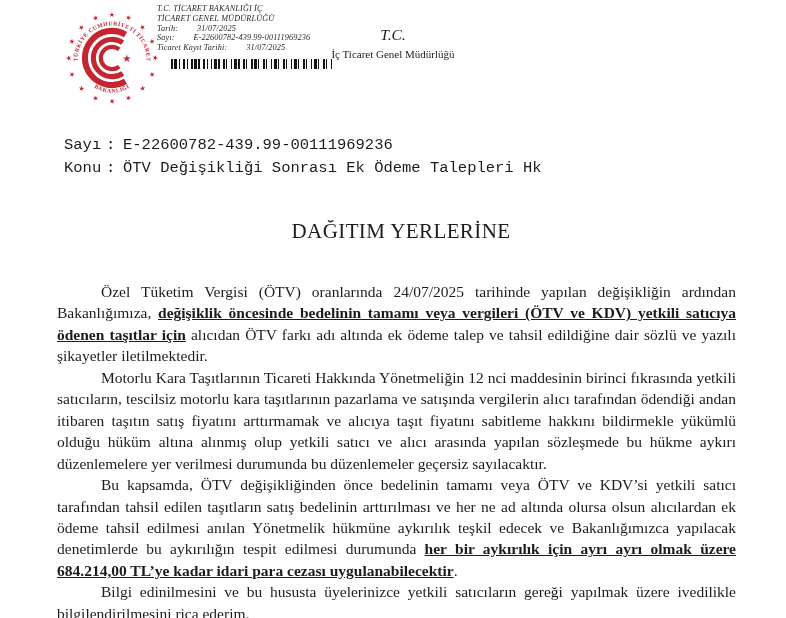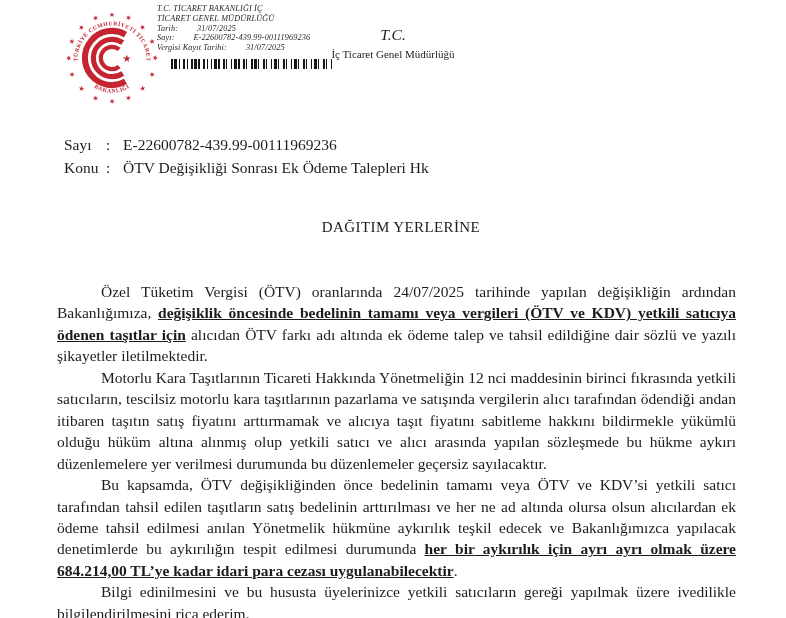--- a/index.html
+++ b/index.html
@@ -27,26 +27,26 @@
       #141414 15.5px 16.5px, #fff 16.5px 20px);
   }
 
   .center-head { position:absolute; left:0; right:0; top:26px; text-align:center; }
   .tc { font-size:15.5px;font-style:italic; }
   .ministry { font-size:17px; margin-top:5px; letter-spacing:0.3px; }
   .directorate { font-size:11px; margin-top:4px; }
 
   
   .meta { position:absolute; left:64px; top:134px; font-size:15.5px; line-height:22.5px; }
-  .meta-row { display:flex; }
+  .meta-row { display:flex;font-family:Liberation Mono, monospace; }
   .meta-label { width:42px; }
   .meta-colon { width:17px; }
 
   
-  .recipient { position:absolute; left:16px; right:0; top:219px; text-align:center; font-size:15px; letter-spacing:0.4px; }
+  .recipient { position:absolute; left:16px; right:0; top:219px; text-align:center; font-size:21px; letter-spacing:0.4px; }
 
   
   .body { position:absolute; left:57px; top:281px; width:679px; font-size:15.5px; line-height:21.45px; text-align:justify; }
   .body p { margin:0; text-indent:44px; }
   .emph { font-weight:bold; text-decoration:underline; }
 </style>
 </head>
 <body>
 
 <div class="page">
@@ -96,21 +96,21 @@
   <div class="stamp">
     <div class="stamp-line">T.C. TİCARET BAKANLIĞI İÇ</div>
     <div class="stamp-line">TİCARET GENEL MÜDÜRLÜĞÜ</div>
     <div class="stamp-line">
       <span>Tarih:</span><span class="stamp-val">31/07/2025</span>
     </div>
     <div class="stamp-line">
       <span>Sayı:</span><span class="stamp-val">E-22600782-439.99-00111969236</span>
     </div>
     <div class="stamp-line">
-      <span>Vergisi Kayıt Tarihi:</span><span class="stamp-val">31/07/2025</span>
+      <span>Ticaret Kayıt Tarihi:</span><span class="stamp-val">31/07/2025</span>
     </div>
   </div>
 
   <div class="barcode"></div>
 
   <div class="center-head">
     <div class="tc">T.C.</div>
     <div class="directorate">İç Ticaret Genel Müdürlüğü</div>
   </div>
 

